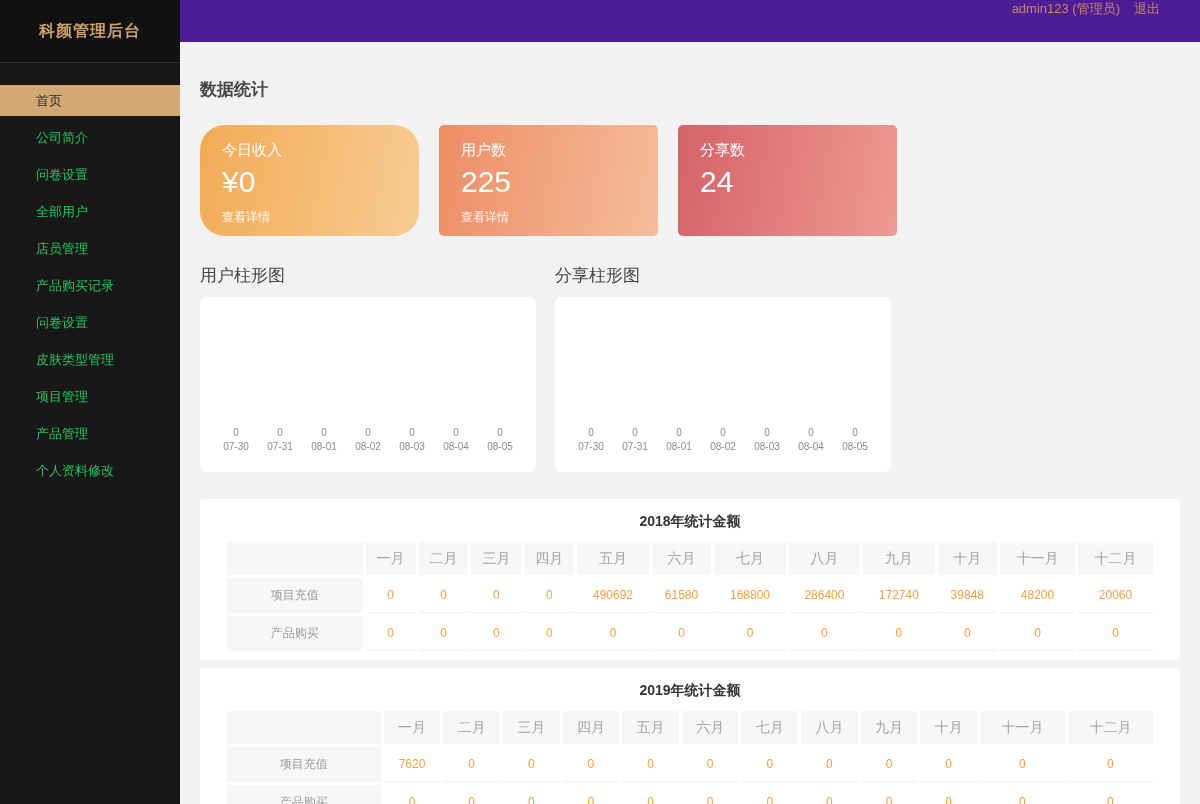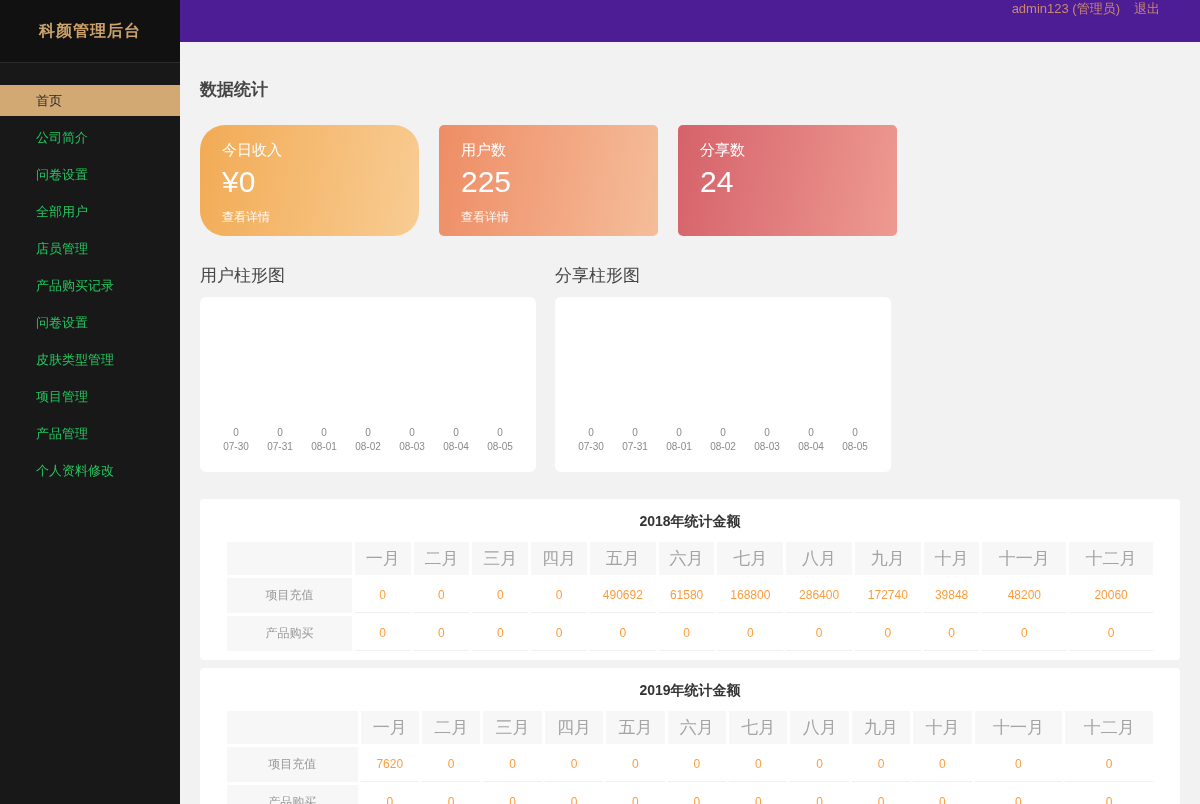--- a/index.html
+++ b/index.html
@@ -41,21 +41,21 @@
   .chart-col { display:flex; flex-direction:column; align-items:center; font-size:10px; color:#8a8a8a; }
   .bar { width:16px; background:#f2ab55; border-radius:2px 2px 0 0; }
   .bar-val { margin-top:2px; }
   .bar-cat { margin-top:3px; }
 
   
   .table-card { background:#fff; border-radius:4px; margin-top:27px; padding:10px 24px 6px; }
   .table-card + .table-card { margin-top:8px; }
   .table-title { text-align:center; font-size:14px; font-weight:bold; color:#333; margin:4px 0 8px; }
   table.stats { width:100%; border-collapse:separate; border-spacing:3px 3px; }
-  table.stats th { background:#f7f7f7; color:#a3a3a3; font-weight:normal; font-size:17px; height:33px; }
+  table.stats th { background:#f7f7f7; color:#a3a3a3; font-weight:normal; font-size:14px; height:33px; }
   table.stats td { text-align:center; font-size:12px; height:35px; }
   table.stats td.row-label { background:#f7f7f7; color:#999; min-width:76px; }
   table.stats td.cell-val { color:#fb9d3f; border-bottom:1px solid #efefef; }
 </style>
 </head>
 <body>
 
 <div class="sidebar">
   <div class="logo">科颜管理后台</div>
   <div class="menu">

